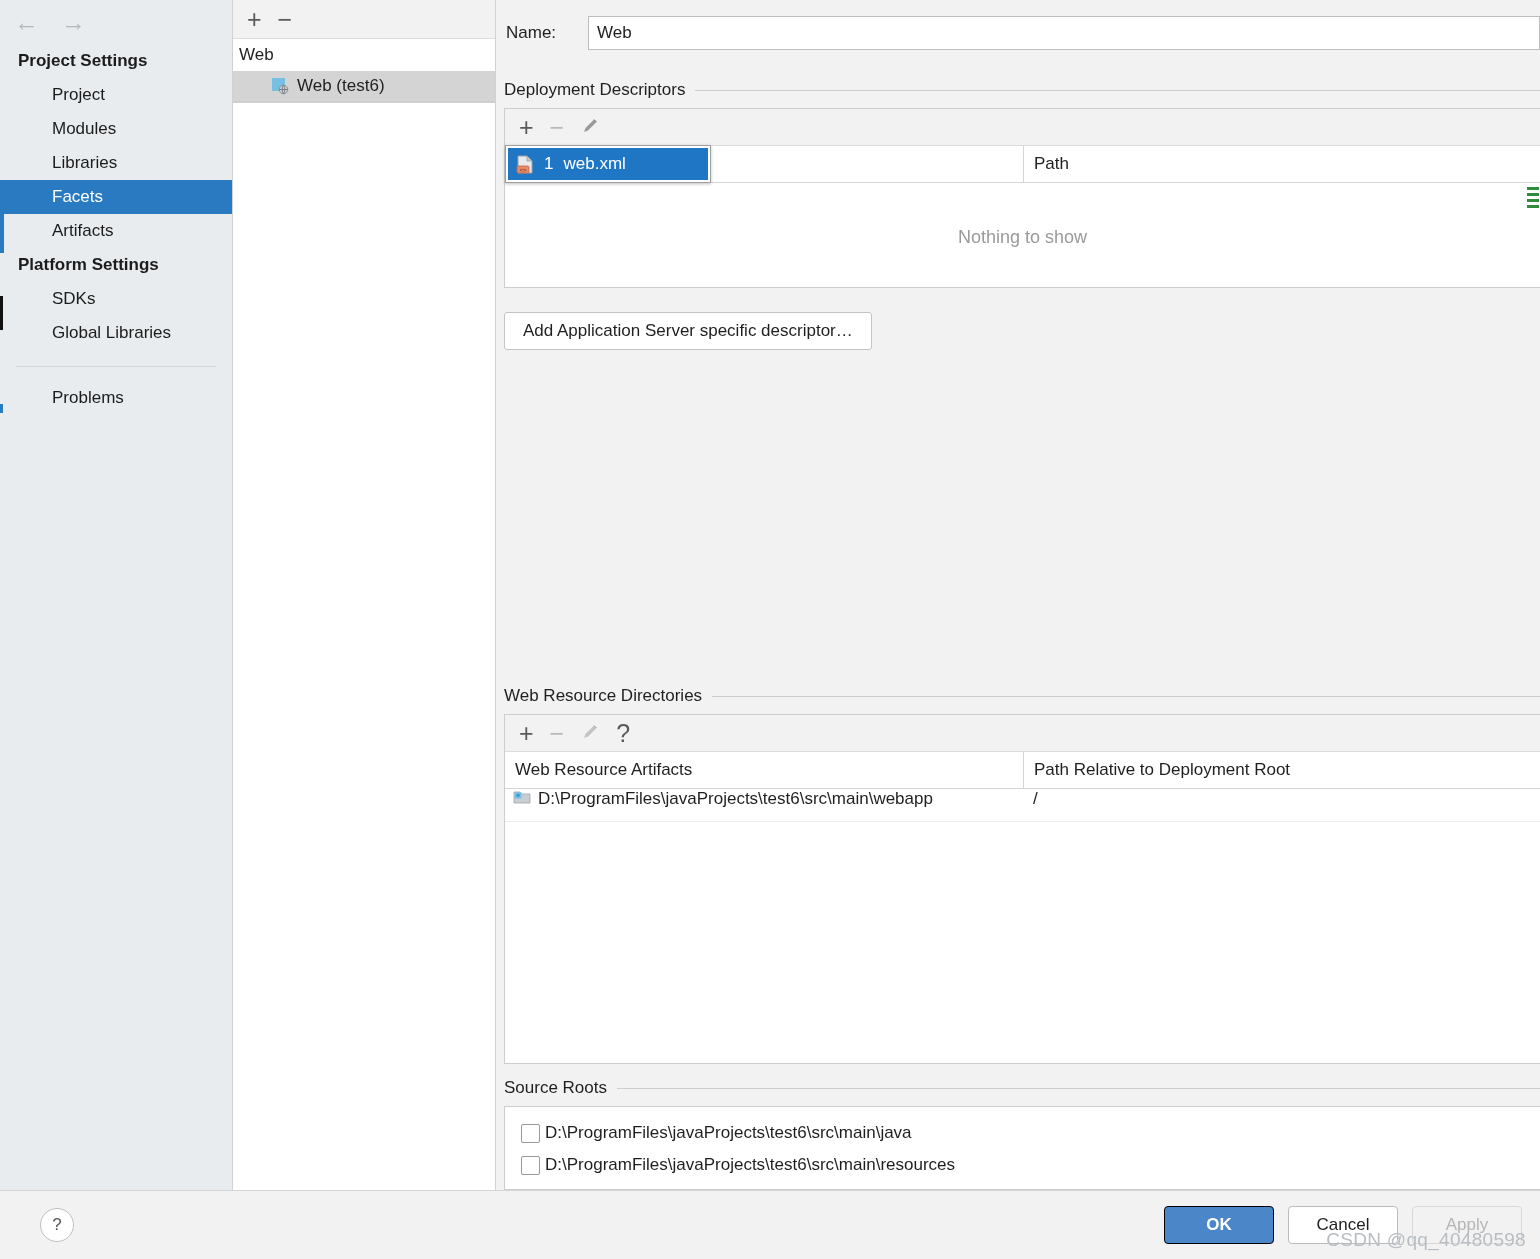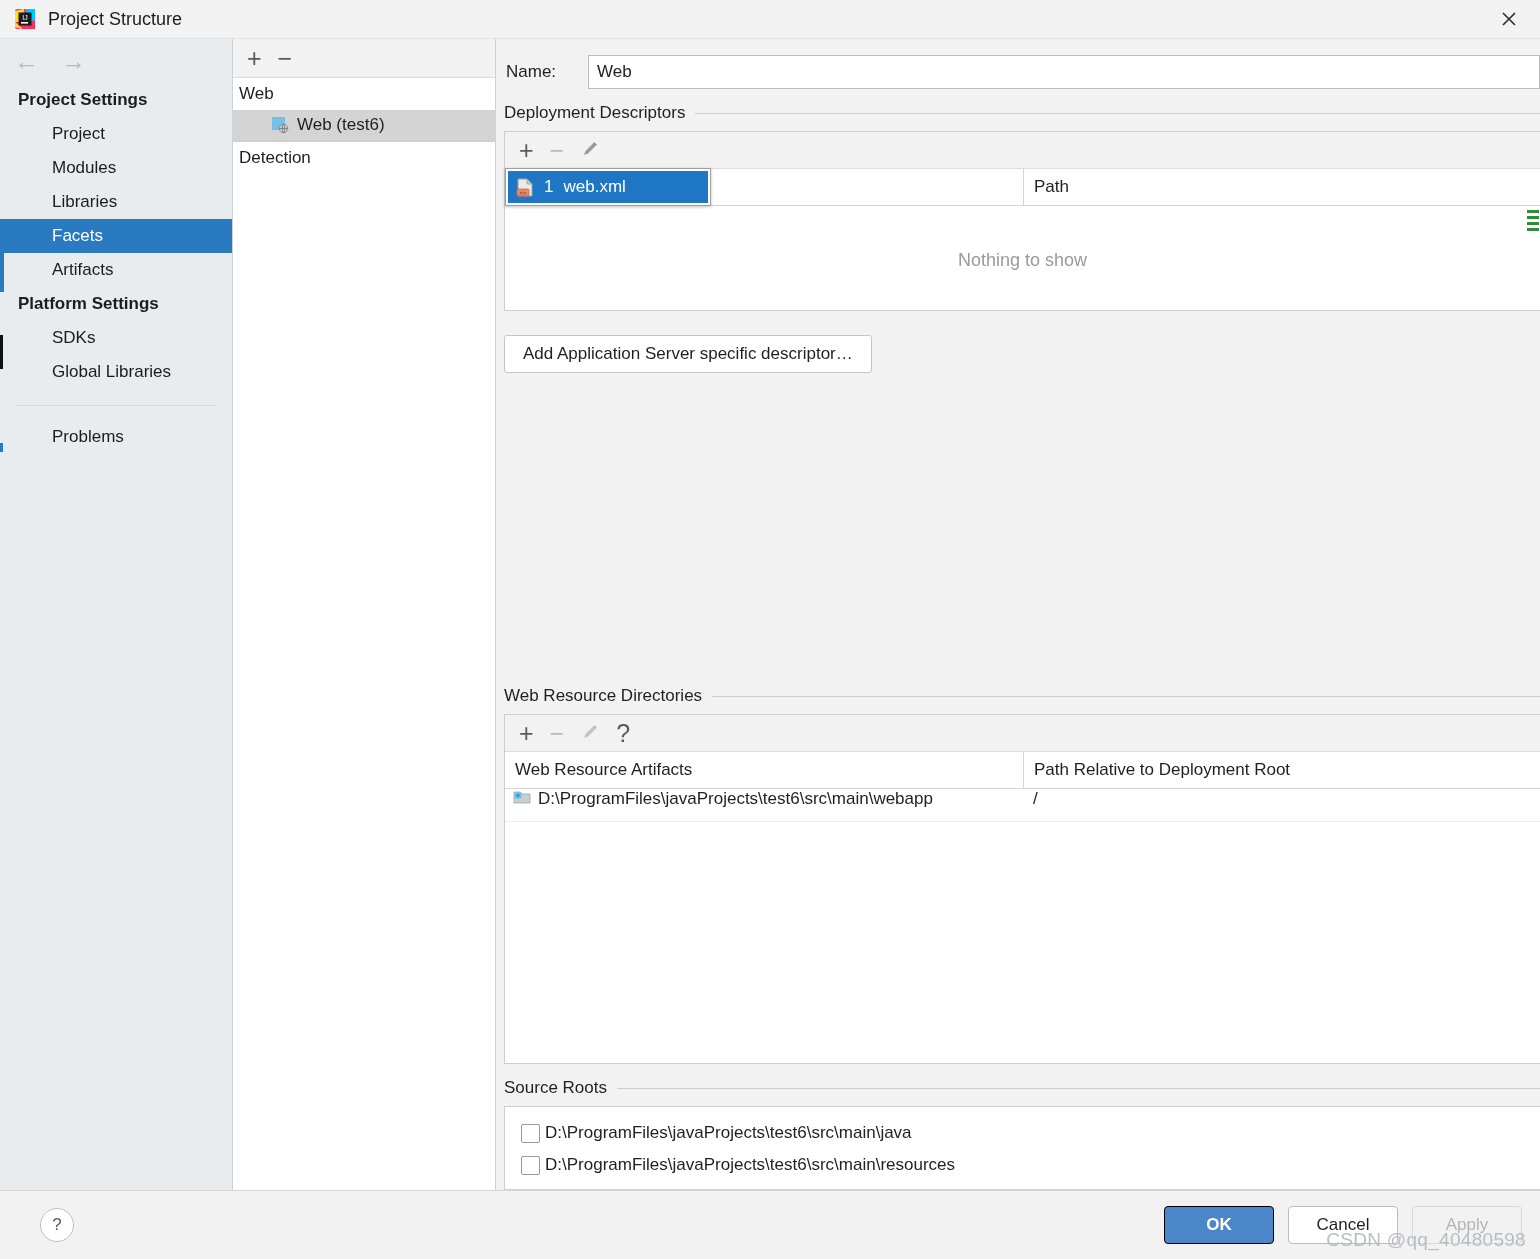--- a/index.html
+++ b/index.html
@@ -210,20 +210,21 @@
     outline: none;
     margin-right: 0;
   }
 
   .group-title-row {
     display: flex;
     align-items: center;
     gap: 10px;
     padding-left: 8px;
     margin-bottom: 8px;
+    margin-top: 16px;
   }
   .group-title {
     font-size: 17px;
     color: #1f1f1f;
     white-space: nowrap;
   }
   .group-line {
     flex: 1;
     height: 1px;
     background: #cdcdcd;
@@ -445,39 +446,20 @@
     pointer-events: none;
     text-align: center;
   }
   .spacer { flex: 1; }
 </style>
 </head>
 <body>
 
 <div class="dialog">
 
-  <div class="titlebar">
-    <div class="title-icon">
-      <svg width="22" height="22" viewBox="0 0 22 22">
-        <rect x="1" y="1" width="20" height="20" rx="2" fill="#ff318c"></rect>
-        <path d="M1 3 L1 19 L8 21 L10 1 Z" fill="#ffdf27"></path>
-        <path d="M12 1 L21 1 L21 12 L14 14 Z" fill="#00c7ff"></path>
-        <path d="M1 14 L9 21 L21 21 L21 13 Z" fill="#fe315d"></path>
-        <rect x="4.5" y="4.5" width="13" height="13" fill="#1b1b1b"></rect>
-        <text x="11" y="12" font-size="7" font-family="Liberation Sans, sans-serif" fill="#fff" text-anchor="middle">IJ</text>
-        <rect x="7" y="14" width="7" height="1.6" fill="#fff"></rect>
-      </svg>
-    </div>
-    <div class="title-text">Project Structure</div>
-    <div class="close-btn">
-      <svg width="18" height="18" viewBox="0 0 18 18">
-        <path d="M3 3 L15 15 M15 3 L3 15" stroke="#2b2b2b" stroke-width="1.6" fill="none"></path>
-      </svg>
-    </div>
-  </div>
 
   <div class="body">
 
     <div class="sidebar">
       <div class="edge-blue"></div>
       <div class="edge-black"></div>
       <div class="edge-dot"></div>
 
       <div class="navrow">
         <span class="navarrow">←</span>
@@ -509,21 +491,20 @@
         <span class="icon-facet">
           <svg width="18" height="18" viewBox="0 0 18 18">
             <rect x="1" y="1" width="13" height="13" fill="#77c0e3"></rect>
             <circle cx="12.5" cy="12.5" r="4.3" fill="#c9cdd0" stroke="#8d9296" stroke-width="1"></circle>
             <path d="M8.2 12.5 h8.6 M12.5 8.2 c1.8 2.3 1.8 6.2 0 8.6 M12.5 8.2 c-1.8 2.3 -1.8 6.2 0 8.6" stroke="#6d7276" stroke-width=".8" fill="none"></path>
           </svg>
         </span>
         <span>Web (test6)</span>
       </div>
       <div class="facet-sep"></div>
-      <div class="facet-head">Detection</div>
     </div>
 
     <div class="content">
 
       <div class="name-row">
         <span class="name-label">Name:</span>
         <input class="name-input" type="text" value="Web" style="">
       </div>
 
       <div class="group-title-row">

